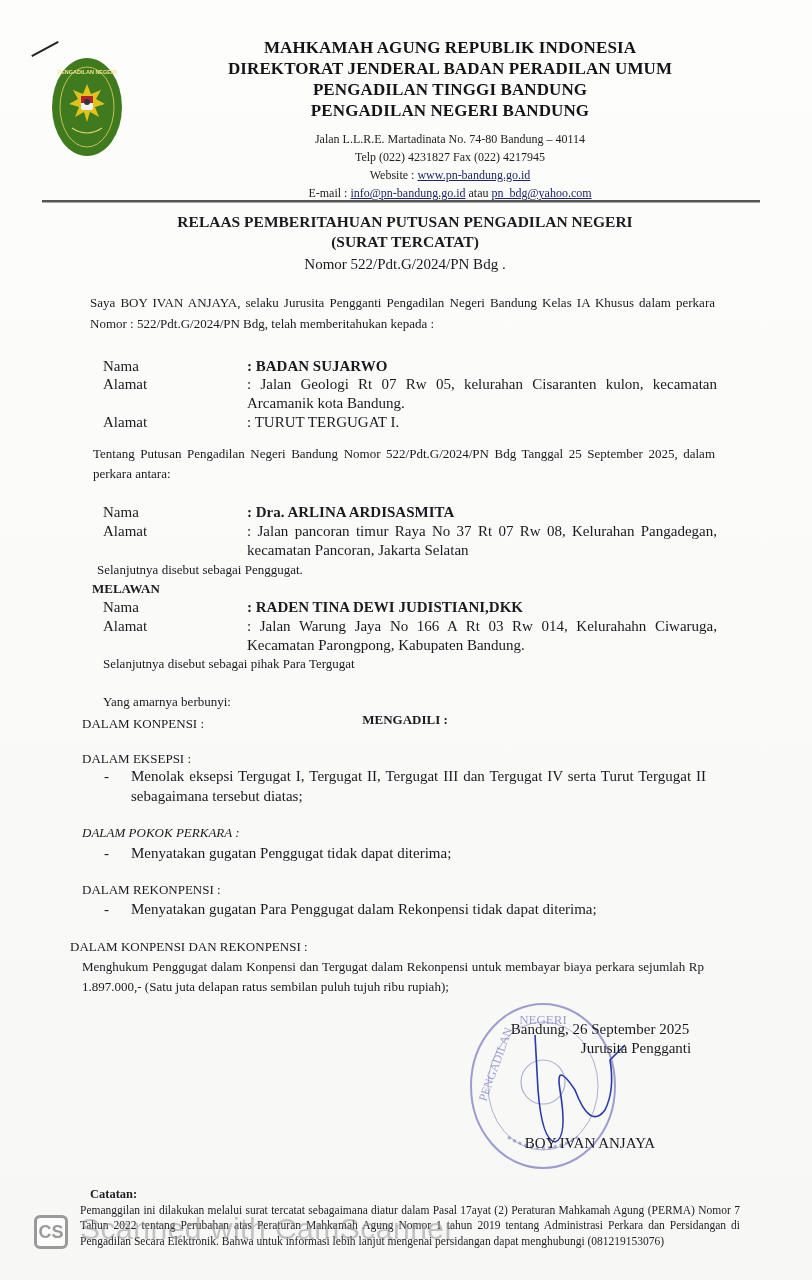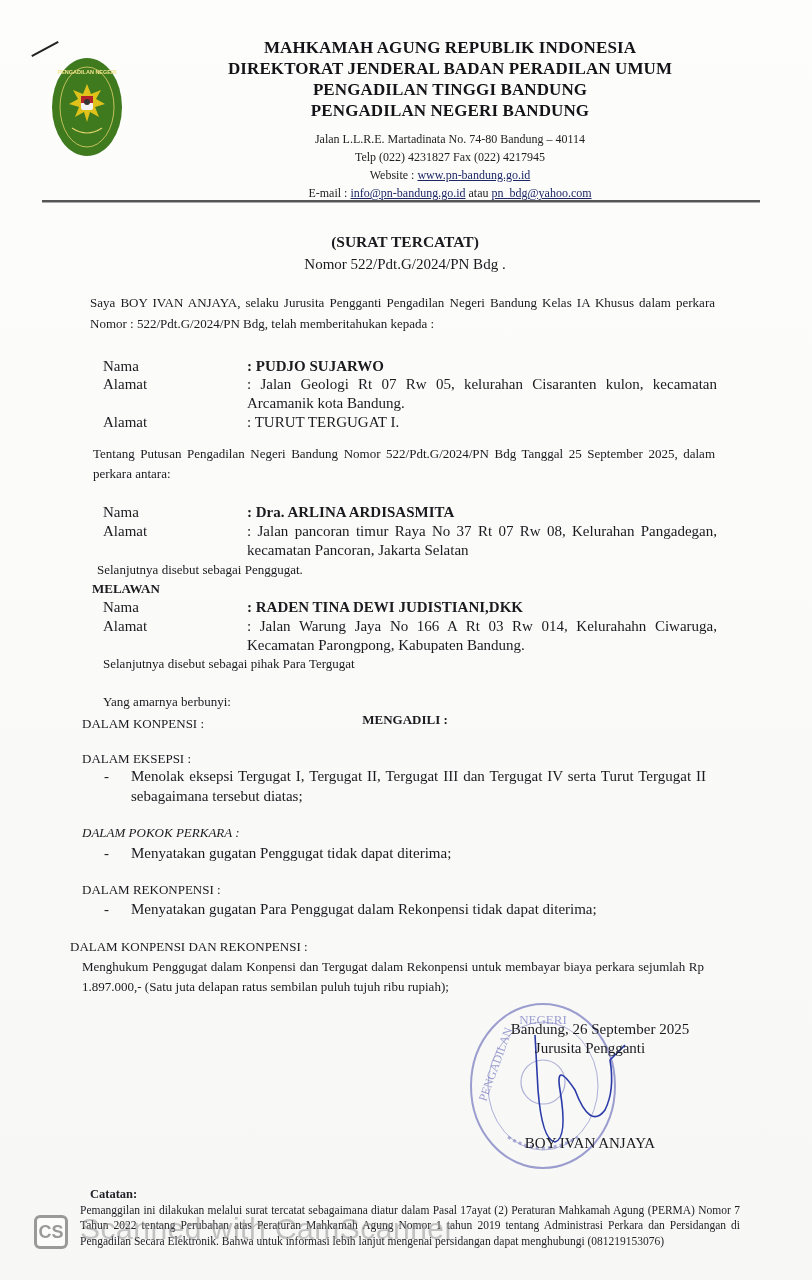--- a/index.html
+++ b/index.html
@@ -66,28 +66,29 @@
     <div class="kop-s">
       <span>Website : </span><a>www.pn-bandung.go.id</a>
     </div>
     <div class="kop-s">
       <span>E-mail : </span><a>info@pn-bandung.go.id</a><span> atau </span><a>pn_bdg@yahoo.com</a>
     </div>
   </div>
 
   <div class="abs rule"></div>
 
+  <div class="abs title" style="top:212px;">RELAAS PEMBERITAHUAN PUTUSAN PENGADILAN NEGERI</div>
   <div class="abs title" style="top:232px;">(SURAT TERCATAT)</div>
   <div class="abs nomor">Nomor  522/Pdt.G/2024/PN Bdg .</div>
 
   <div class="abs p just" style="left:90px; top:292px; width:625px; line-height:21px;">Saya BOY IVAN ANJAYA,  selaku Jurusita Pengganti Pengadilan Negeri Bandung Kelas IA Khusus dalam perkara Nomor : 522/Pdt.G/2024/PN Bdg, telah memberitahukan kepada :</div>
 
   <div class="row" style="left:103px; top:357px; width:620px; height:75px;">
     <span class="lbl" style="top:0;">Nama</span>
-    <span class="val b" style="top:0; left:144px;">: PUDJO SUJARWO</span>
+    <span class="val b" style="top:0; left:144px;">: BADAN SUJARWO</span>
     <span class="lbl" style="top:18px;">Alamat</span>
     <span class="val" style="top:18px;">:  Jalan Geologi Rt 07 Rw 05, kelurahan Cisaranten kulon, kecamatan Arcamanik  kota Bandung.</span>
     <span class="lbl" style="top:56px;">Alamat</span>
     <span class="val" style="top:56px; left:144px;">:  TURUT TERGUGAT I.</span>
   </div>
 
   <div class="abs p just" style="left:93px; top:444px; width:622px;">Tentang Putusan Pengadilan Negeri Bandung Nomor 522/Pdt.G/2024/PN Bdg Tanggal 25 September 2025, dalam perkara antara:</div>
 
   <div class="row" style="left:103px; top:503px; width:620px; height:60px;">
     <span class="lbl" style="top:0;">Nama</span>
@@ -137,21 +138,21 @@
     <path d="M40 135 q35 22 70 0" stroke="#7c7fc0" stroke-width="3" stroke-dasharray="3 3" fill="none" opacity="0.6"></path>
     <text x="75" y="22" font-size="13" fill="#8588c6" text-anchor="middle" font-family="Liberation Serif, serif" opacity="0.8">NEGERI</text>
     <text x="18" y="100" font-size="12" fill="#8588c6" font-family="Liberation Serif, serif" transform="rotate(-70 18 100)" opacity="0.8">PENGADILAN</text>
   </svg>
 
   <svg class="abs" style="left:520px; top:1030px; width:110px; height:120px;" viewBox="0 0 110 120">
     <path d="M15 5 L18 60 Q22 110 35 112 Q48 108 40 60 Q35 30 55 60 Q70 100 85 80 Q95 60 90 30 L105 15" stroke="#2a3aa8" stroke-width="1.6" fill="none"></path>
   </svg>
 
   <div class="abs sign" style="top:1021px; left:490px; width:220px;">Bandung, 26 September 2025</div>
-  <div class="abs sign" style="top:1040px; left:480px; width:220px;">Jurusita Pengganti</div>
+  <div class="abs sign" style="top:1040px; left:480px; width:220px;padding-left:46px;">Jurusita Pengganti</div>
   <div class="abs sign" style="top:1135px; left:480px; width:220px;">BOY IVAN ANJAYA</div>
 
   <div class="abs catatan">
     <div class="h">Catatan:</div>
     <div class="body">Pemanggilan ini dilakukan melalui surat tercatat sebagaimana diatur dalam Pasal 17ayat (2) Peraturan Mahkamah Agung (PERMA) Nomor 7 Tahun 2022 tentang Perubahan atas Peraturan Mahkamah Agung Nomor 1 tahun 2019 tentang Administrasi Perkara dan Persidangan di Pengadilan Secara Elektronik.  Bahwa untuk informasi lebih lanjut mengenai persidangan dapat menghubungi (081219153076)</div>
   </div>
 
   <div class="abs cs-logo">CS</div>
   <div class="abs cs-text">Scanned with CamScanner</div>
 </div>

